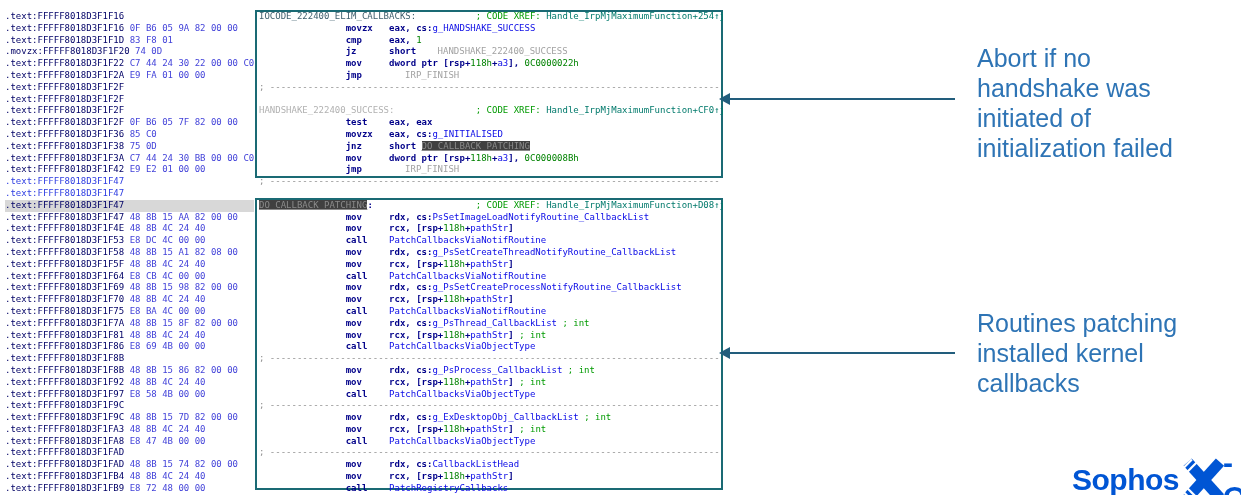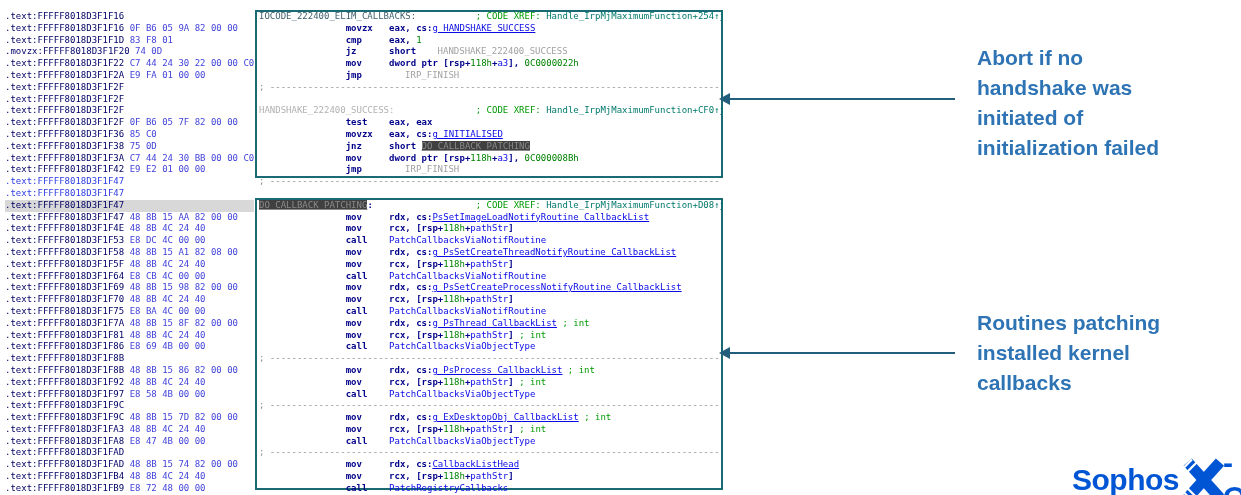--- a/index.html
+++ b/index.html
@@ -10,40 +10,40 @@
   #right-col{left:259px;}
   .drow{height:11.8px;line-height:11.8px;white-space:pre;}
   
   .addr{color:#000066;}
   .bytes{color:#4343d9;}
   .drow.b .addr,.drow.b .bytes{color:#2d3ce2;}
   .drow.sel{background:#d8d8d8;width:249px;}
   
   .tk-i{color:#000089;font-weight:bold;}
   .tk-n{color:#0a0ae6;}
-  .tk-u{color:#0a0ae6;text-decoration:underline;}
+  .tk-u{color:#0a0ae6;}
   .tk-m{color:#008200;}
   .tk-c{color:#009a00;}
   .tk-x{color:#00796b;}
   .tk-g{color:#a2a2a2;padding-left:16px;}
   .tk-l{color:#40606e;}
   .tk-L{color:#b1b1b1;}
   .tk-h{background:#404040;color:#8a8a8a;text-decoration:underline;}
   .tk-s,.tk-S{color:#8f8f8f;}
   
   .block-box{position:absolute;left:255px;width:464px;border:2px solid #1a6a74;background:transparent;}
   #box1{top:10px;height:164px;}
   #box2{top:198px;height:288px;}
   
   .arrow-line{position:absolute;height:2px;background:#225d7c;}
   .arrow-head{position:absolute;width:0;height:0;border-top:6px solid transparent;
               border-bottom:6px solid transparent;border-right:11px solid #225d7c;}
   
   .annotation{position:absolute;font-family:"Liberation Sans","DejaVu Sans",sans-serif;
-              font-size:21px;line-height:30px;font-weight:700;color:#2e74b5;}
+              font-size:25px;line-height:30px;font-weight:400;color:#2e74b5;}
   
   #logo{position:absolute;left:1072px;top:446px;display:flex;align-items:center;
         font-family:"Liberation Sans","DejaVu Sans",sans-serif;font-weight:700;
         font-size:30px;color:#0055d4;letter-spacing:-0.5px;}
   #logo svg{margin:0 -3px 0 1px;display:block;}
 </style>
 </head>
 <body>
 
 <div id="stage">

